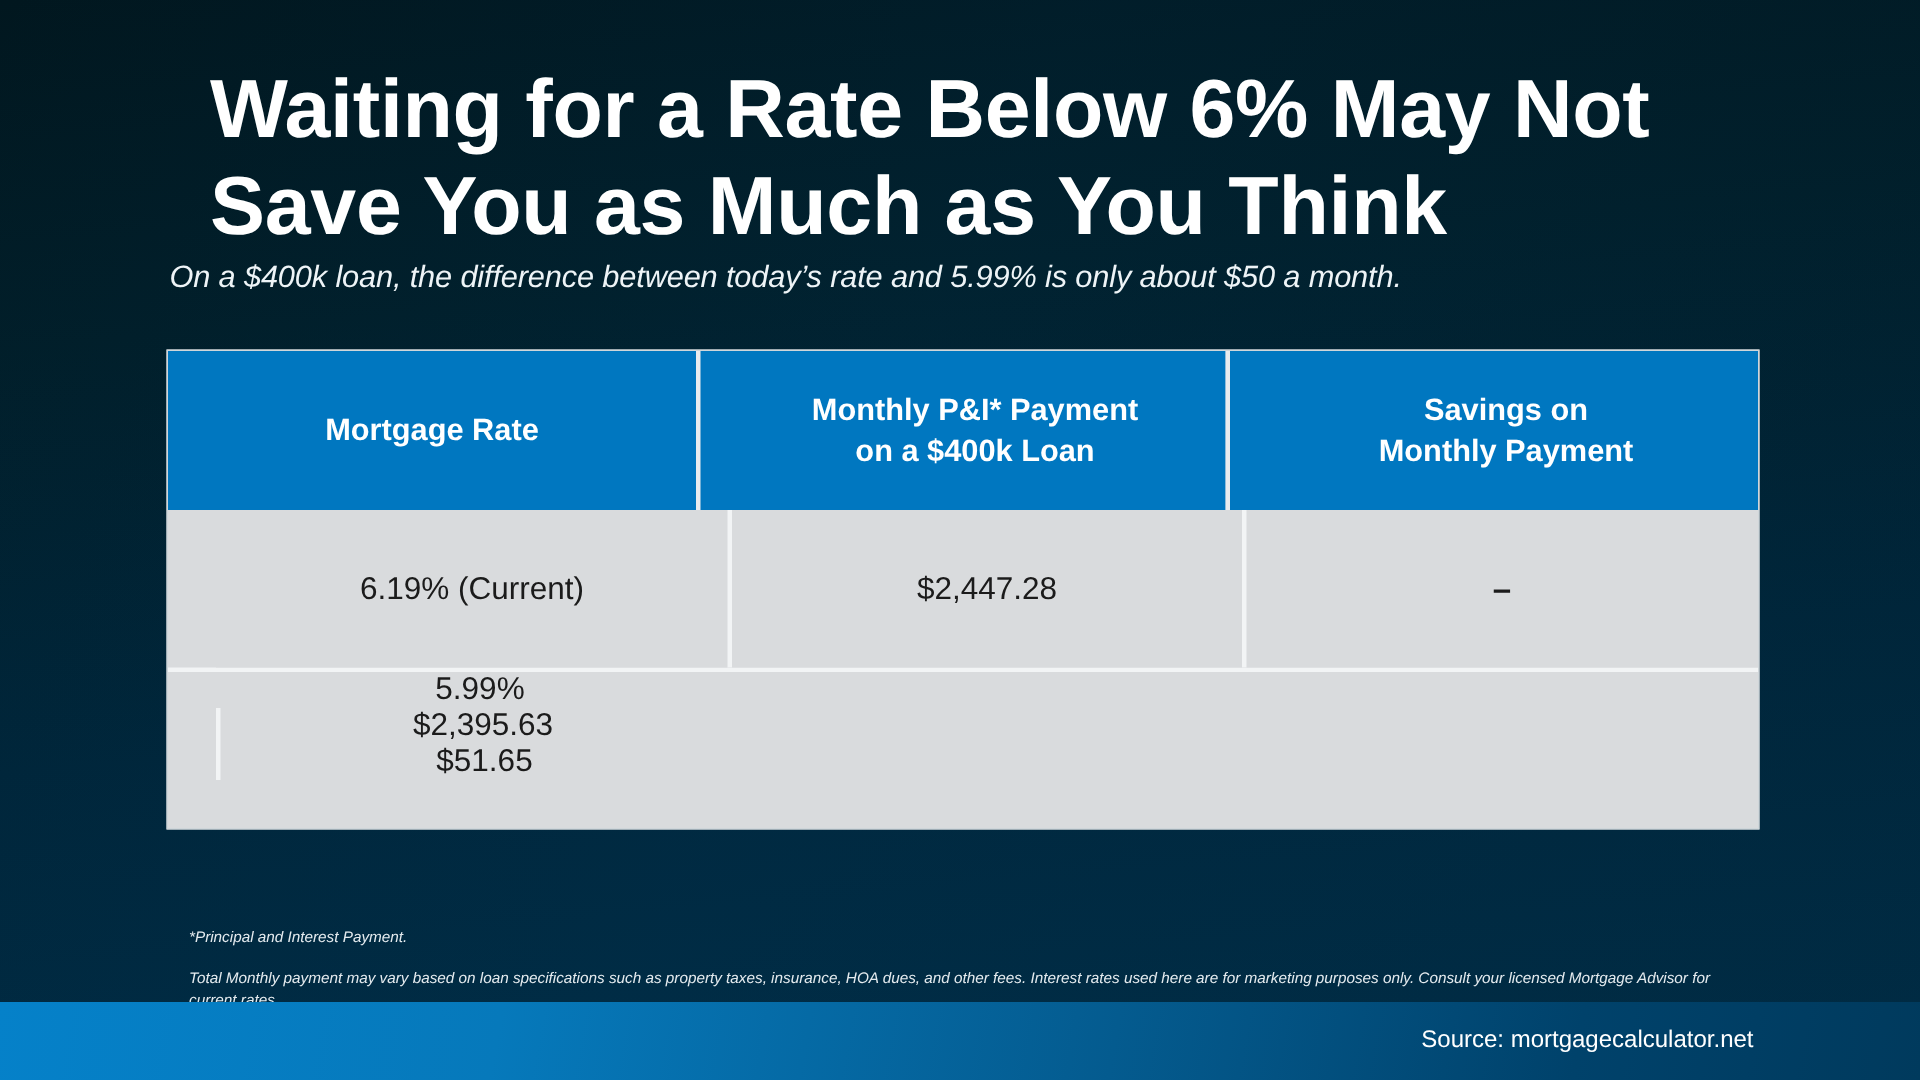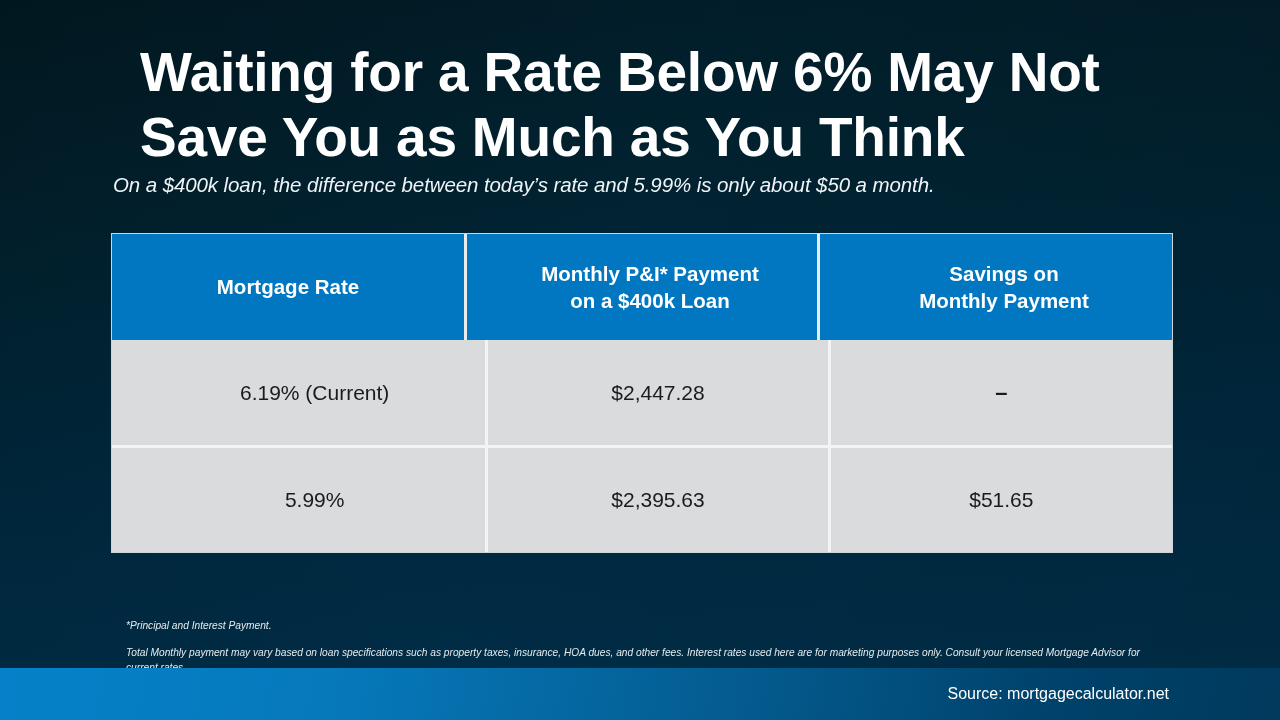--- a/index.html
+++ b/index.html
@@ -107,21 +107,21 @@
 
   .tbody-row .cell {
     background: #d9dbdd;
     color: #1b1b1b;
     font-size: 21px;
     font-weight: normal;
   }
 
   .tbody-row .cell + .cell { border-left: 3px solid #f2f4f5; }
 
-  .tbody-row.second { border-top: 3px solid #f2f4f5; }
+  .tbody-row.second { border-top: 3px solid #f2f4f5; flex-direction: column; }
 
   .cell-strong { font-weight: normal; }
 
   .dash {
     font-weight: bold;
     font-size: 22px;
     letter-spacing: 0;
   }
 
   

